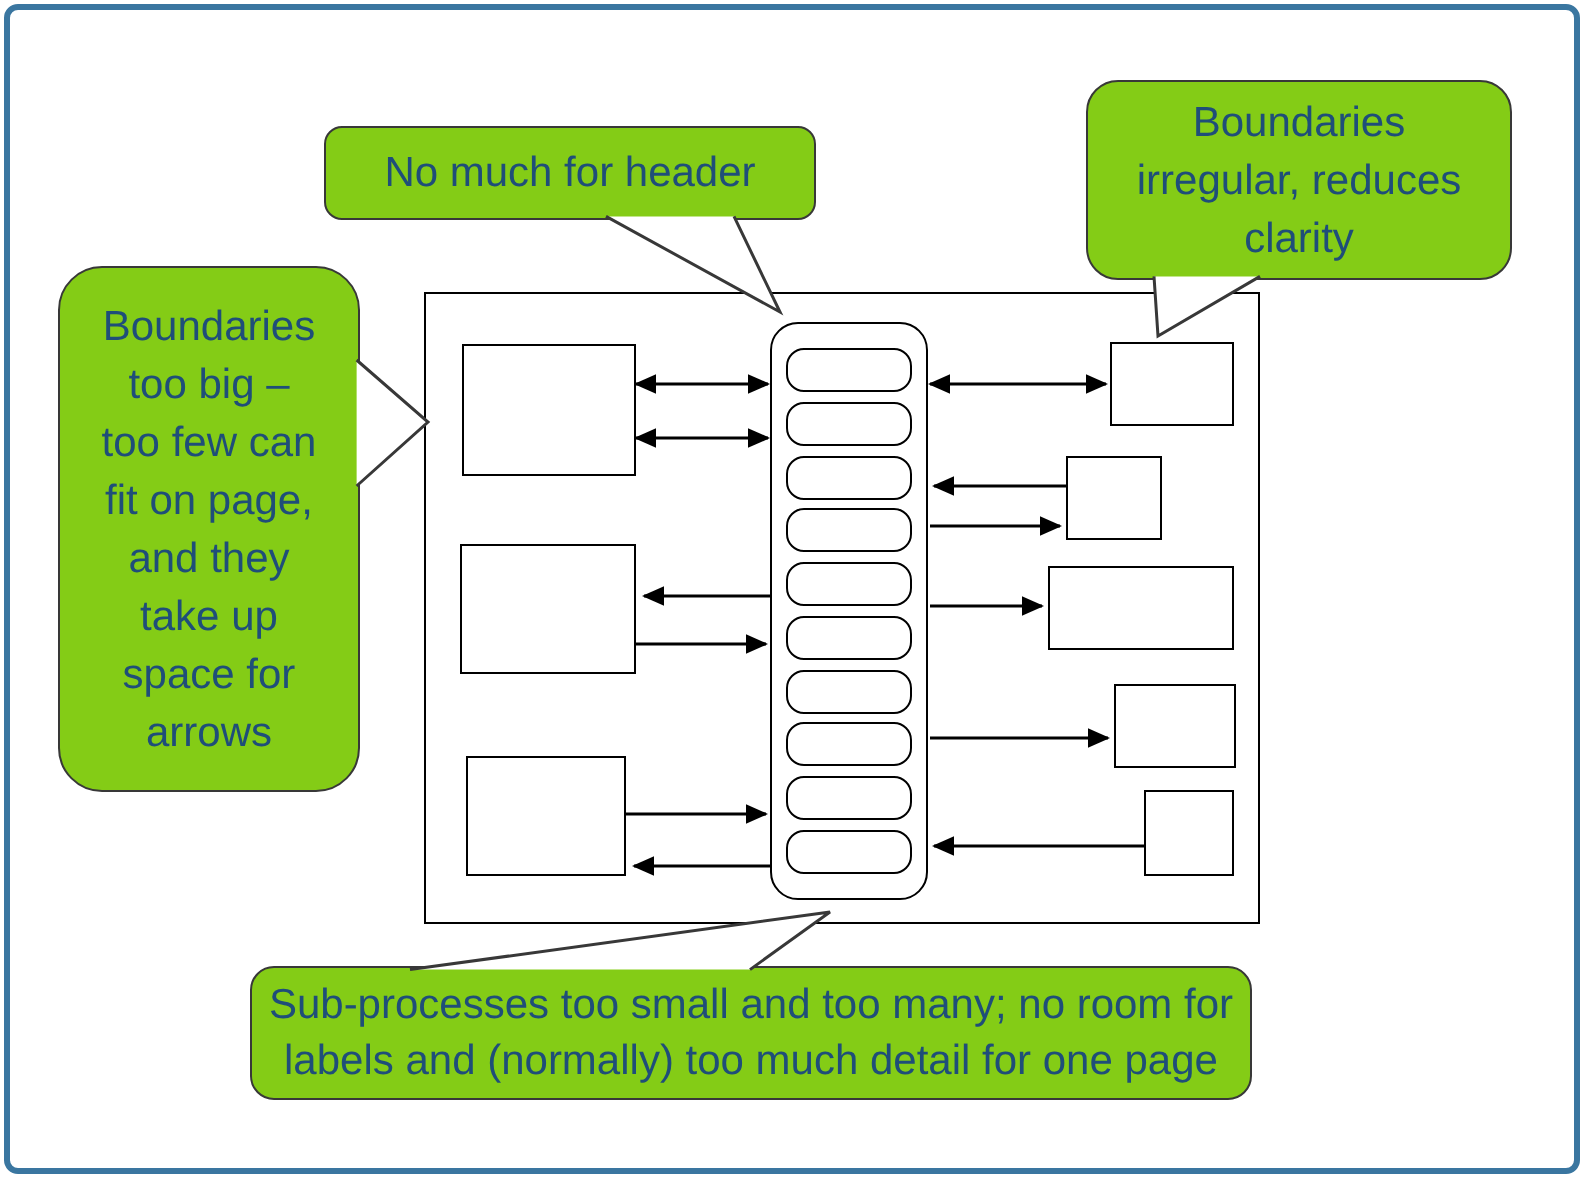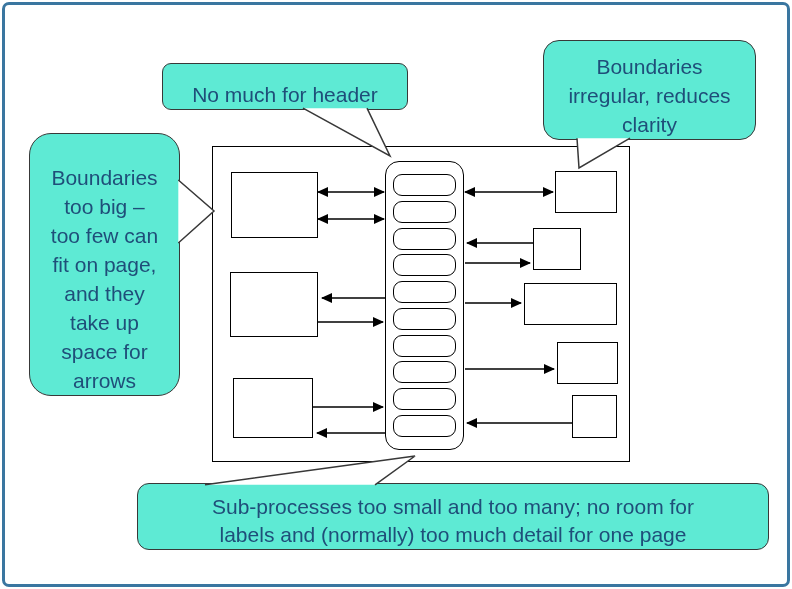--- a/index.html
+++ b/index.html
@@ -42,33 +42,33 @@
     border-radius: 9px;
   }
   .r1 { left: 555px; top: 171px; width: 62px; height: 42px; }
   .r2 { left: 533px; top: 228px; width: 48px; height: 42px; }
   .r3 { left: 524px; top: 283px; width: 93px; height: 42px; }
   .r4 { left: 557px; top: 342px; width: 61px; height: 42px; }
   .r5 { left: 572px; top: 395px; width: 45px; height: 43px; }
 
   .callout {
     position: absolute;
-    background: #5eead4;
+    background: #84cc16;
     border: 1.5px solid var(--callout-border, #383838);
     color: var(--callout-text, #1f4e79);
-    display: flex; align-items: flex-end; justify-content: center;
+    display: flex; align-items: center; justify-content: center;
     text-align: center;
     white-space: pre-line;
     font-size: 21px; line-height: 28px;
     z-index: 3;
   }
   .co-header { left: 162px; top: 63px;  width: 246px; height: 47px;  border-radius: 9px; }
   .co-left   { left: 29px;  top: 133px; width: 151px; height: 263px; border-radius: 22px; line-height: 29px; }
   .co-right  { left: 543px; top: 40px;  width: 213px; height: 100px; border-radius: 16px; line-height: 29px; }
-  .co-bottom { left: 125px; top: 483px; width: 632px; height: 67px;  border-radius: 12px; margin-left: 12px; }
+  .co-bottom { left: 125px; top: 483px; width: 501px; height: 67px;  border-radius: 12px; }
 
   .overlay {
     position: absolute; left: 0; top: 0;
     width: 792px; height: 589px;
     z-index: 5;
     pointer-events: none;
   }
   .overlay line { stroke: var(--diagram-line, #000000); stroke-width: 1.6px; }
   .overlay .tail {
     fill: #ffffff;

